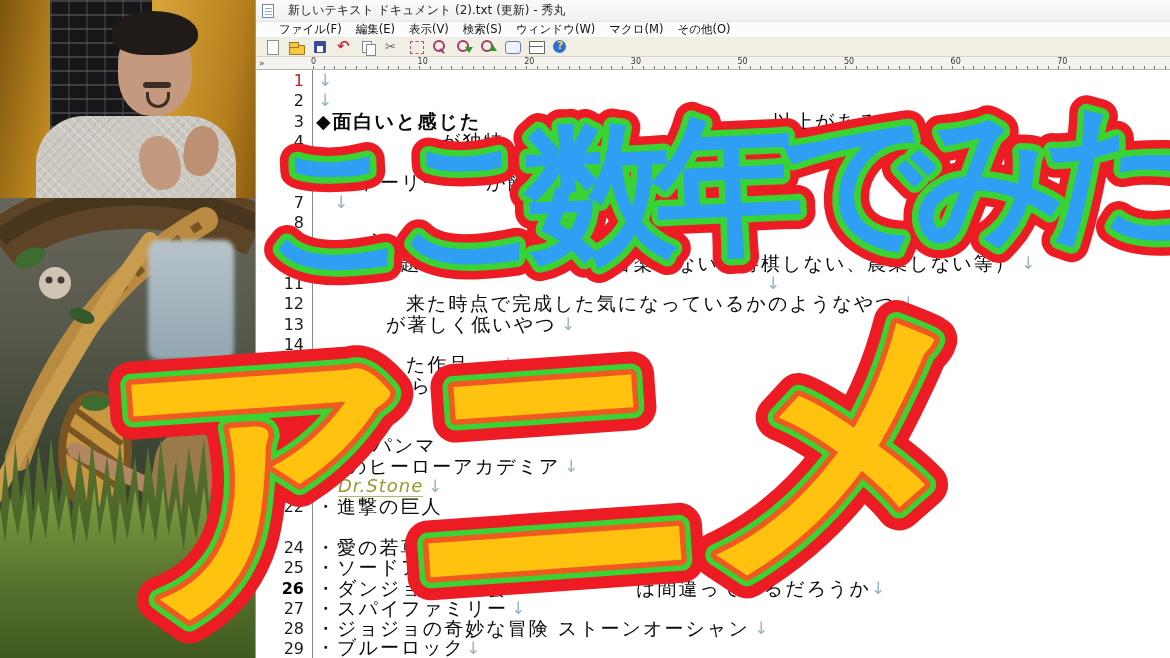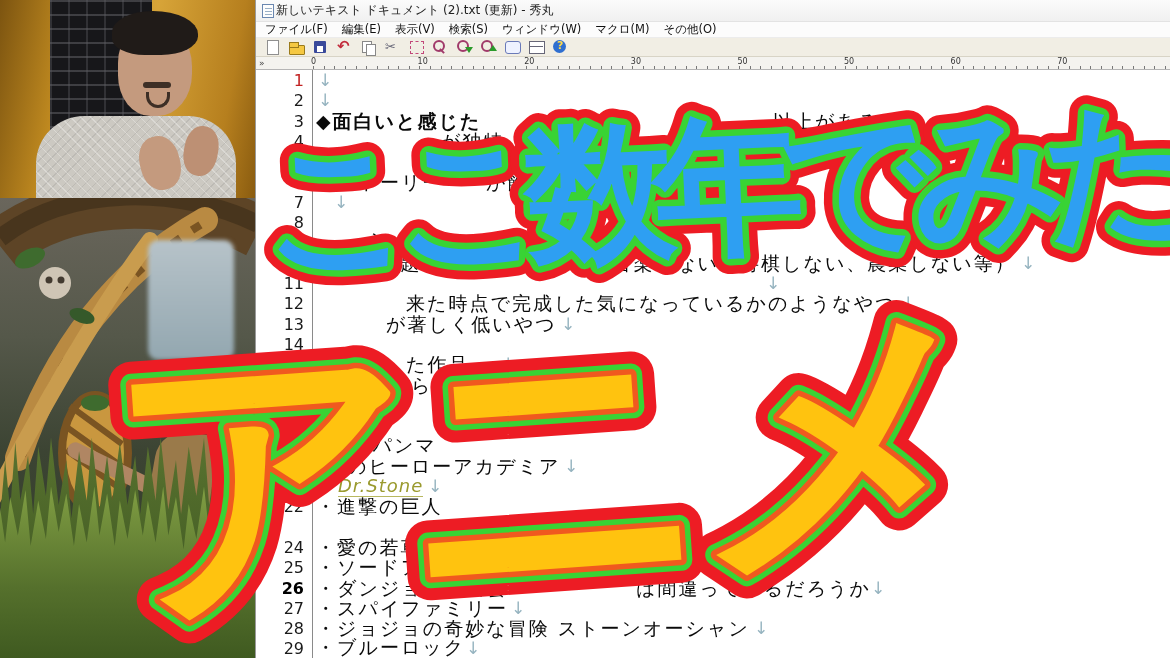--- a/index.html
+++ b/index.html
@@ -4,26 +4,26 @@
 <style>
   html,body{margin:0;padding:0;background:#fff;}
   body{width:1170px;height:658px;position:relative;overflow:hidden;
        font-family:"DejaVu Sans","Liberation Sans",sans-serif;}
   *{box-sizing:border-box;}
 
   
   .editor-window{position:absolute;left:255px;top:0;right:0;bottom:0;background:#fff;
                  border-left:1px solid #9a9a9a;z-index:1;}
   .titlebar{height:22px;background:linear-gradient(#fbfbfb,#f0f0f0);display:flex;align-items:center;
-            gap:2px;padding:0 6px;border-bottom:1px solid #e3e3e3;}
+            gap:14px;padding:0 6px;border-bottom:1px solid #e3e3e3;}
   .app-icon{width:12px;height:14px;background:#fdfdfd;border:1px solid #6a87b0;position:relative;flex:none;}
   .app-icon::after{content:"";position:absolute;left:2px;top:3px;width:7px;height:1px;background:#9ab0c6;
                    box-shadow:0 3px 0 #9ab0c6,0 6px 0 #9ab0c6;}
   .title-text{font-size:12px;color:#222;white-space:nowrap;}
-  .menubar{height:16px;background:#fcfcfc;display:flex;align-items:center;padding-left:2px;
+  .menubar{height:16px;background:#fcfcfc;display:flex;align-items:center;padding-left:16px;
            border-bottom:1px solid #ececec;}
   .menu-item{font-size:11.5px;color:#111;padding:0 7px;white-space:nowrap;}
   .toolbar{height:19px;background:#f1eee4;border-bottom:1px solid #d8d4c6;display:flex;align-items:center;padding-left:4px;}
   .tbi{width:22px;height:18px;margin:0 1px;position:relative;display:inline-block;}
   .tbi-new-file::before{content:"";position:absolute;left:6px;top:2px;width:10px;height:13px;background:#fff;border:1px solid #8f8f8f;}
   .tbi-open-folder::before{content:"";position:absolute;left:4px;top:7px;width:14px;height:8px;background:#f5c842;border:1px solid #9a7a1a;border-radius:1px;}
   .tbi-open-folder::after{content:"";position:absolute;left:4px;top:4px;width:8px;height:4px;background:#f5c842;border:1px solid #9a7a1a;}
   .tbi-save::before{content:"";position:absolute;left:5px;top:3px;width:12px;height:12px;background:#3a4a9a;border-radius:1px;}
   .tbi-save::after{content:"";position:absolute;left:8px;top:8px;width:6px;height:6px;background:#fff;}
   .tbi-undo::before{content:"↶";position:absolute;left:4px;top:-1px;color:#c22a3a;font-weight:bold;font-size:15px;}

